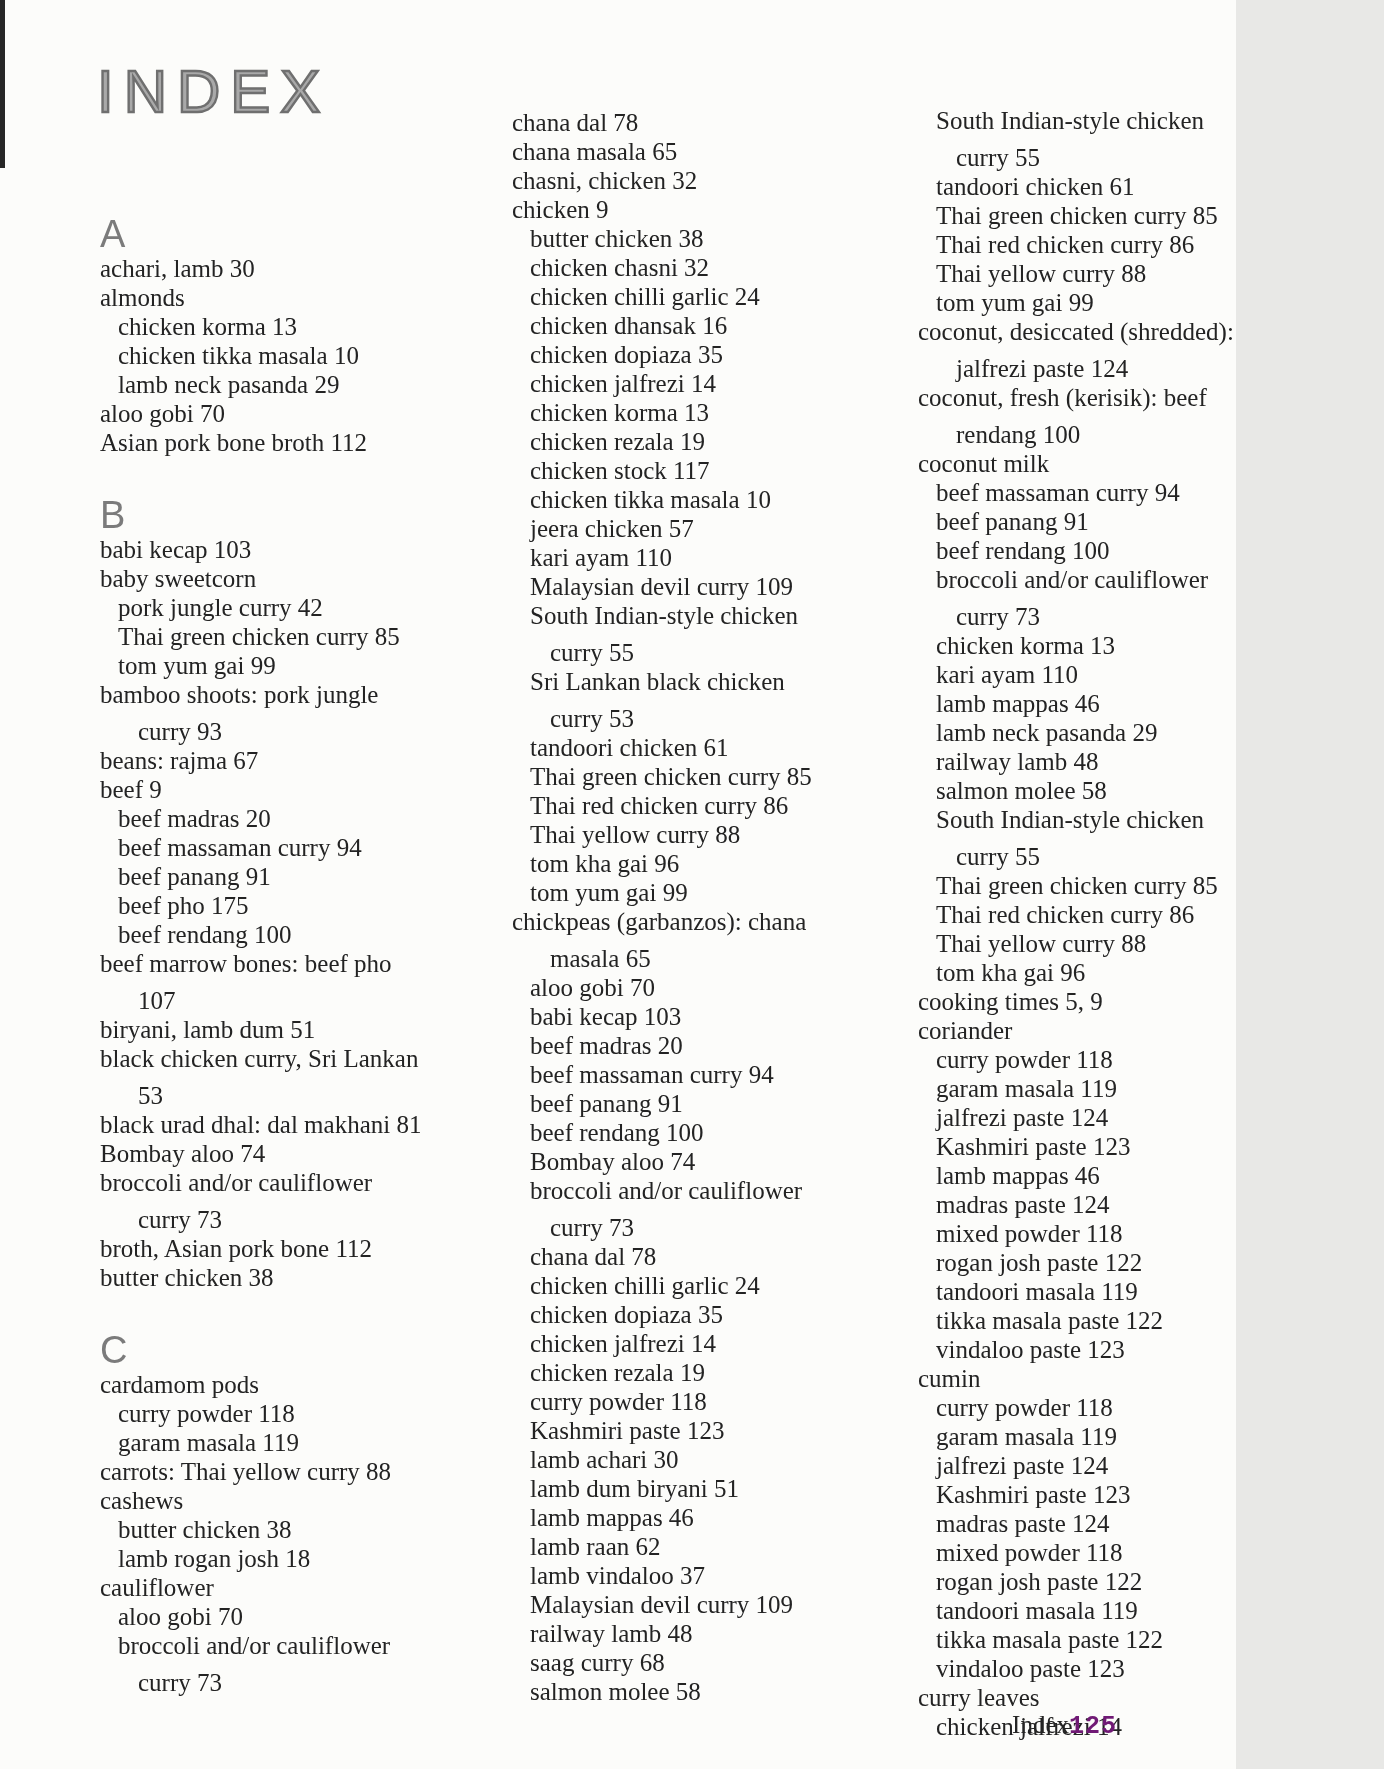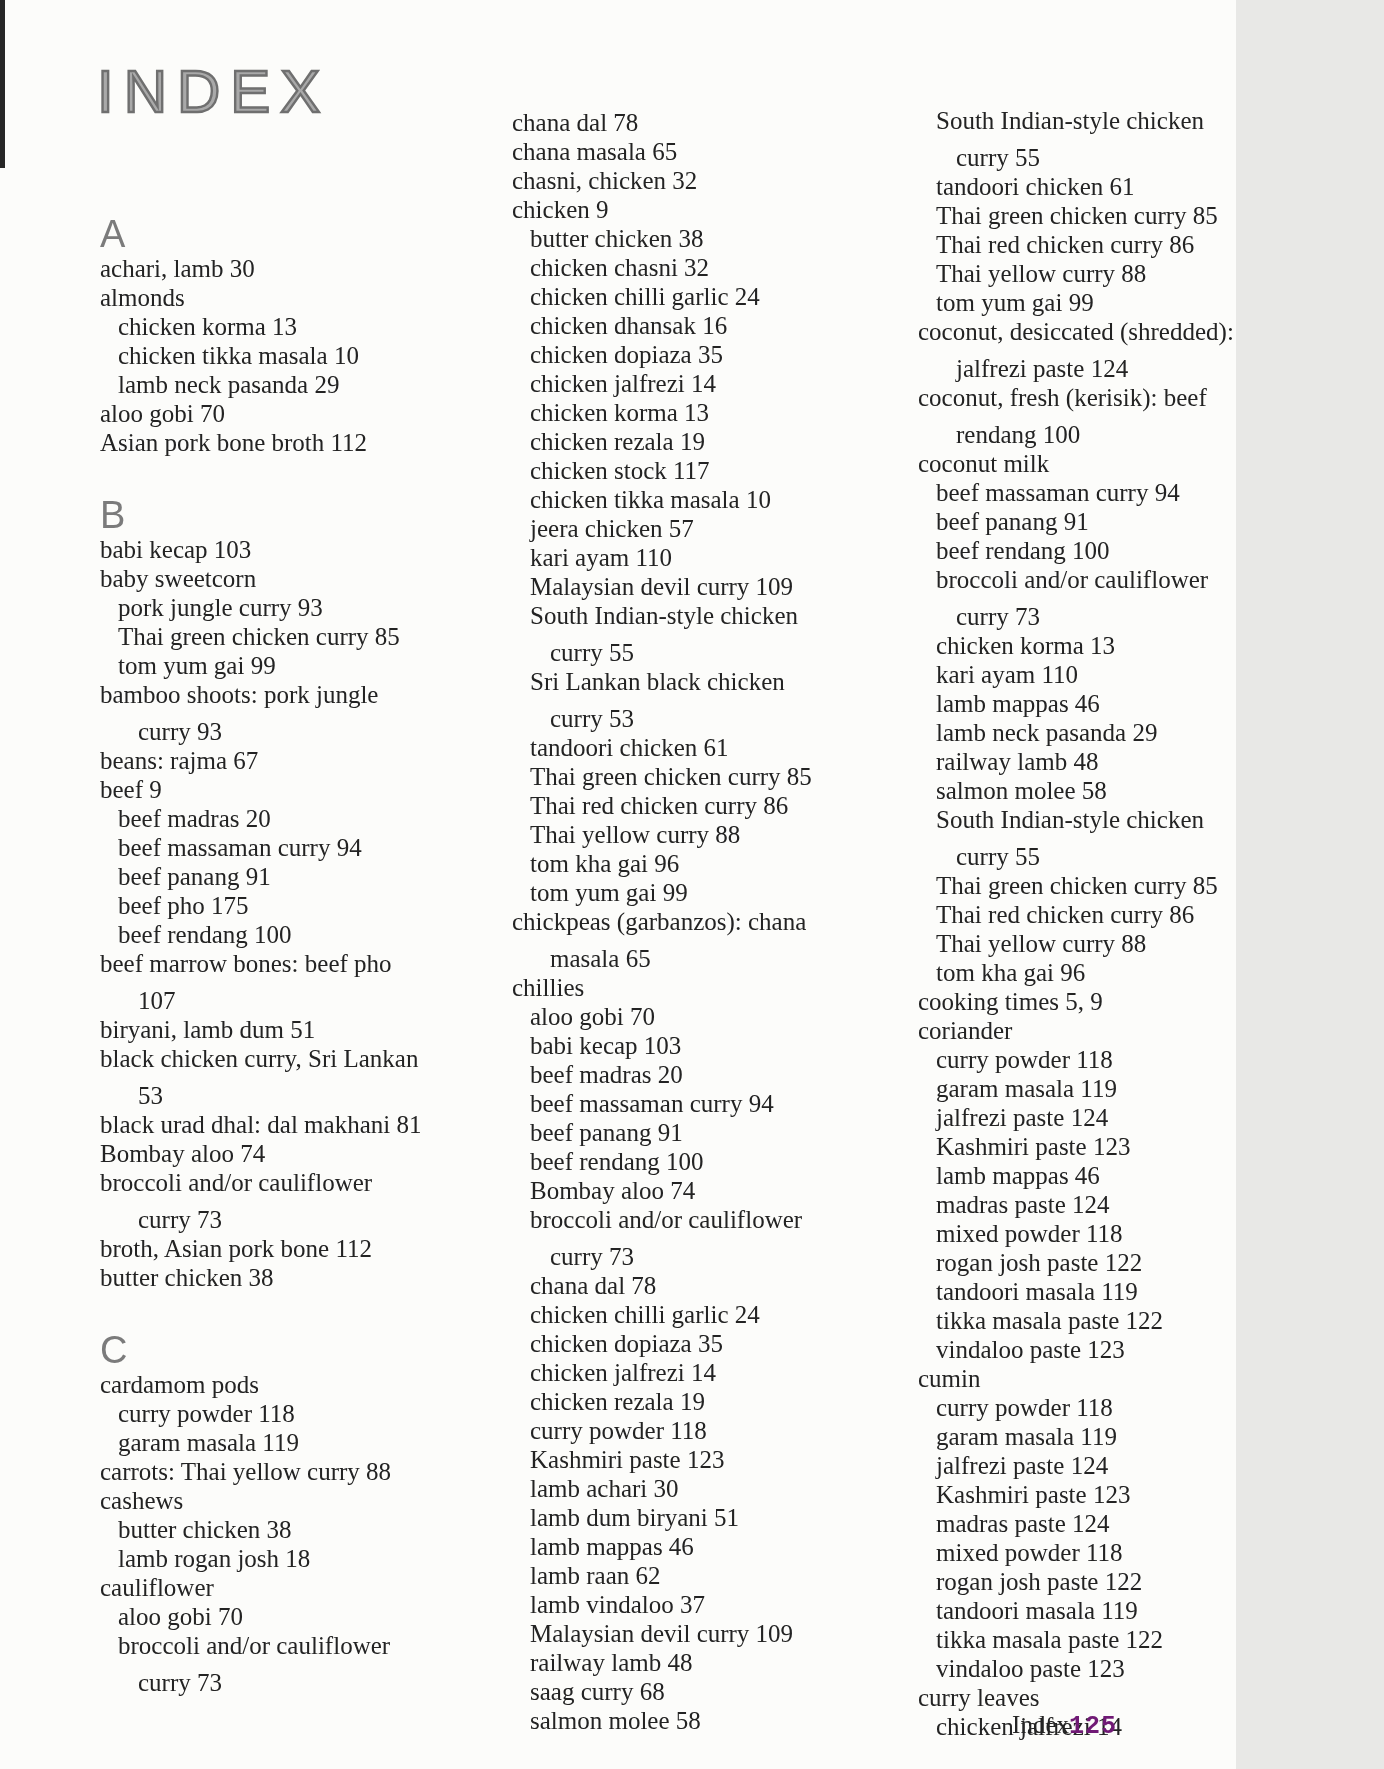--- a/index.html
+++ b/index.html
@@ -71,21 +71,21 @@
       <div class="entry i0">achari, lamb 30</div>
       <div class="entry i0">almonds</div>
       <div class="entry i1">chicken korma 13</div>
       <div class="entry i1">chicken tikka masala 10</div>
       <div class="entry i1">lamb neck pasanda 29</div>
       <div class="entry i0">aloo gobi 70</div>
       <div class="entry i0">Asian pork bone broth 112</div>
       <div class="letter">B</div>
       <div class="entry i0">babi kecap 103</div>
       <div class="entry i0">baby sweetcorn</div>
-      <div class="entry i1">pork jungle curry 93</div>
+      <div class="entry i1">pork jungle curry 42</div>
       <div class="entry i1">Thai green chicken curry 85</div>
       <div class="entry i1">tom yum gai 99</div>
       <div class="entry i0">bamboo shoots: pork jungle</div>
       <div class="entry i2">curry 93</div>
       <div class="entry i0">beans: rajma 67</div>
       <div class="entry i0">beef 9</div>
       <div class="entry i1">beef madras 20</div>
       <div class="entry i1">beef massaman curry 94</div>
       <div class="entry i1">beef panang 91</div>
       <div class="entry i1">beef pho 175</div>
@@ -137,21 +137,20 @@
       <div class="entry i1">Sri Lankan black chicken</div>
       <div class="entry i2">curry 53</div>
       <div class="entry i1">tandoori chicken 61</div>
       <div class="entry i1">Thai green chicken curry 85</div>
       <div class="entry i1">Thai red chicken curry 86</div>
       <div class="entry i1">Thai yellow curry 88</div>
       <div class="entry i1">tom kha gai 96</div>
       <div class="entry i1">tom yum gai 99</div>
       <div class="entry i0">chickpeas (garbanzos): chana</div>
       <div class="entry i2">masala 65</div>
-      <div class="entry i0">chillies</div>
       <div class="entry i1">aloo gobi 70</div>
       <div class="entry i1">babi kecap 103</div>
       <div class="entry i1">beef madras 20</div>
       <div class="entry i1">beef massaman curry 94</div>
       <div class="entry i1">beef panang 91</div>
       <div class="entry i1">beef rendang 100</div>
       <div class="entry i1">Bombay aloo 74</div>
       <div class="entry i1">broccoli and/or cauliflower</div>
       <div class="entry i2">curry 73</div>
       <div class="entry i1">chana dal 78</div>

